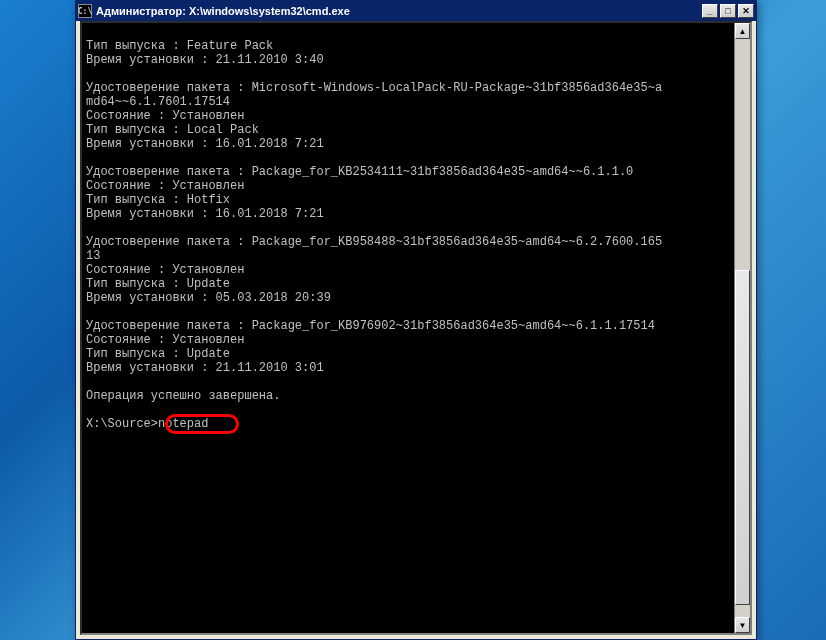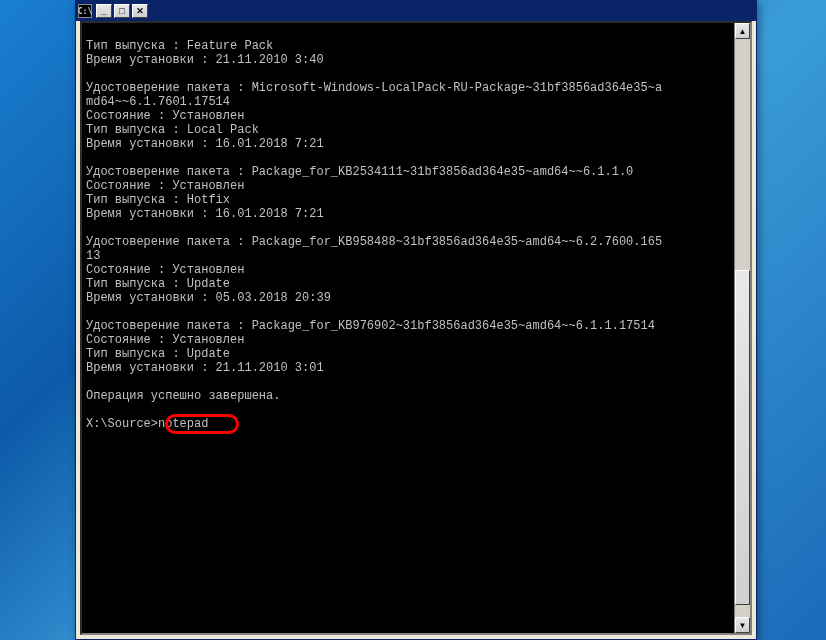--- a/index.html
+++ b/index.html
@@ -130,20 +130,21 @@
       border-bottom-color: #404040;
       cursor: pointer;
     }
   </style>
 </head>
 <body>
 
 <div class="window">
   <div class="titlebar">
     <div class="titlebar-icon">C:\</div>
+    <div class="titlebar-text">Администратор: X:\windows\system32\cmd.exe</div>
     <div class="titlebar-buttons">
       <div class="titlebar-btn">_</div>
       <div class="titlebar-btn">□</div>
       <div class="titlebar-btn">✕</div>
     </div>
   </div>
 
   <div class="terminal">
     <div class="terminal-content">
 <span>Тип выпуска : Feature Pack</span>

